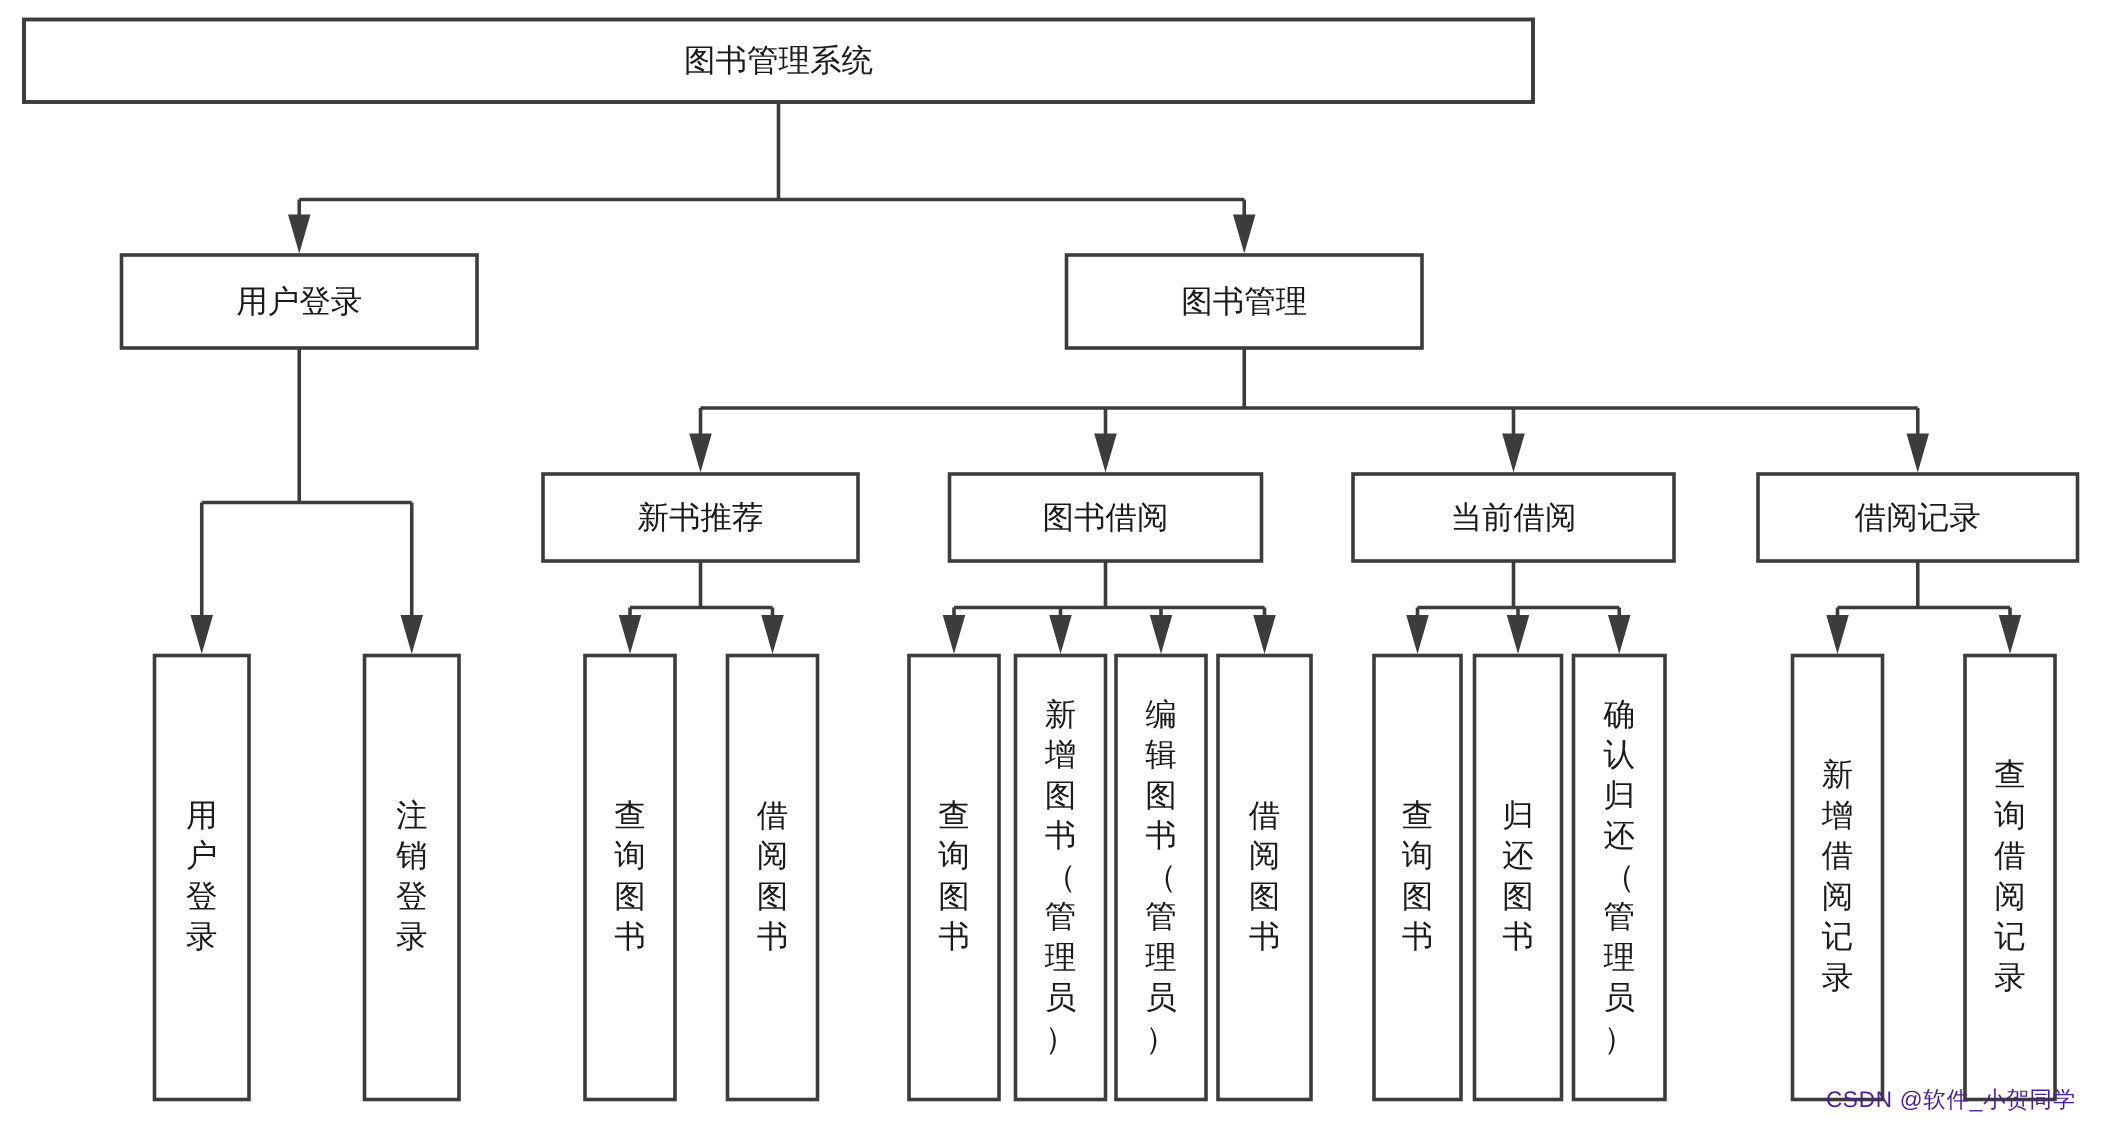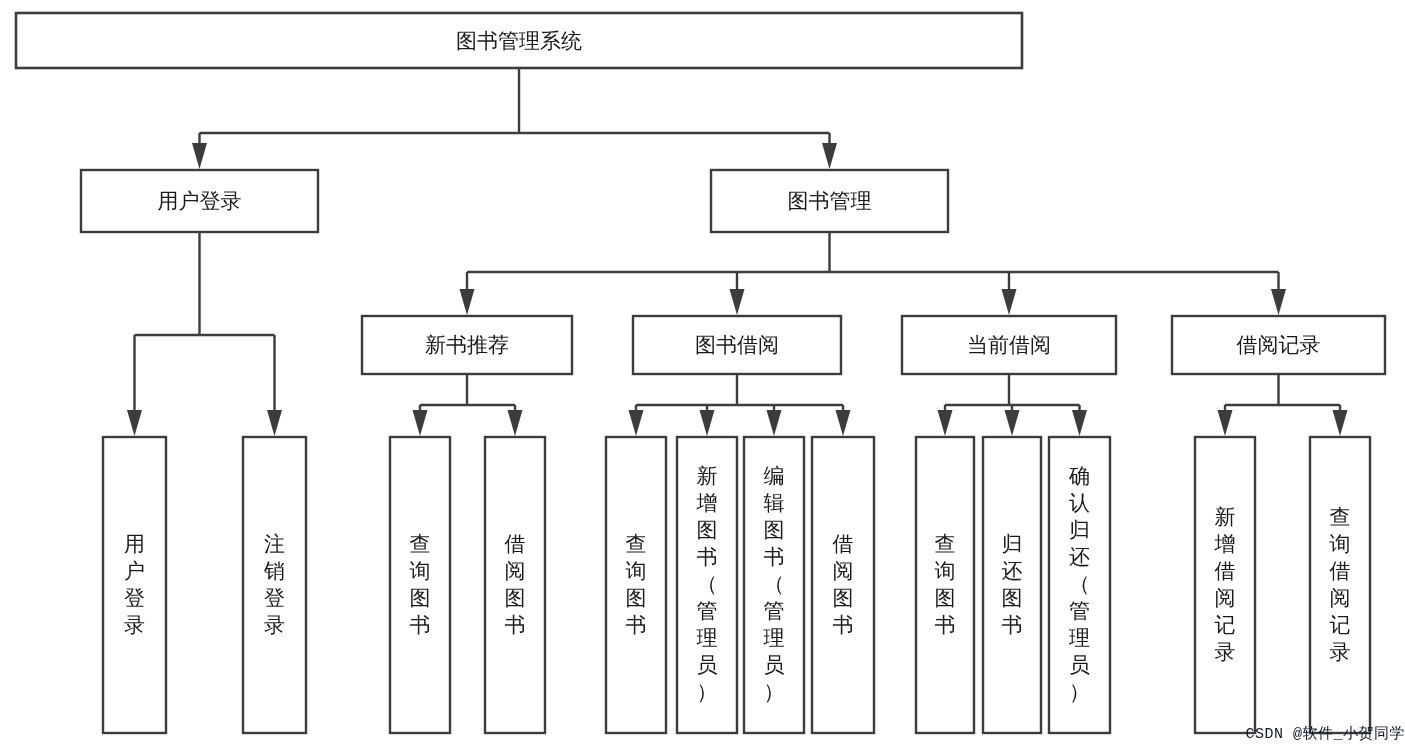--- a/index.html
+++ b/index.html
@@ -54,25 +54,25 @@
     dominant-baseline: middle;
   }
   .node-label.horizontal {
     font-size: 21px;
   }
   .node-label.vertical {
     font-size: 21px;
   }
   .watermark-text {
     position: absolute;
-    right: 0;
+    right: 21px;
     bottom: 4px;
-    color: #0f172a;
+    color: #4c1d95;
     font-size: 15px;
-    font-family: Liberation Mono, monospace;
+    font-family: Liberation Sans, sans-serif;
     white-space: nowrap;
     letter-spacing: 0.5px;
     user-select: none;
   }
 </style>
 </head>
 <body>
 
 <div id="diagram-root">
   <svg id="diagram-svg" viewBox="0 0 1405 747">

